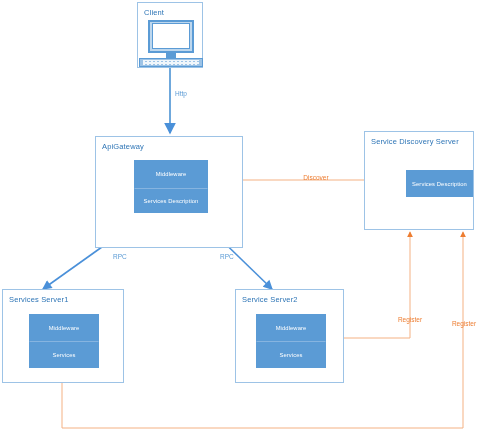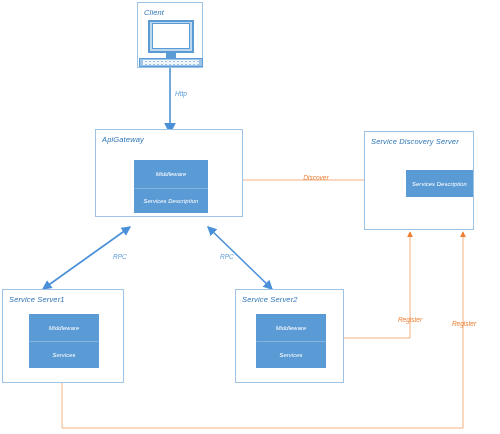--- a/index.html
+++ b/index.html
@@ -2,21 +2,21 @@
 <html><head>
 <meta charset="utf-8">
 <style>
   html,body{margin:0;padding:0;}
   body{
     width:500px;height:434px;
     background:#ffffff;
     font-family:"Liberation Sans", sans-serif;
     overflow:hidden;
   }
-  #stage{position:relative;width:500px;height:434px;font-style:italic;}
+  #stage{position:relative;width:500px;height:434px;}
 
   
   .box{
     position:absolute;
     border:1px solid #9DC3E6;
     background:#ffffff;
     box-sizing:border-box;
   }
   .box-title{
     position:absolute;
@@ -117,33 +117,33 @@
     <div class="box-title">Client</div>
   </div>
   <div class="pc" style="left:139px;top:20px;width:64px;height:47px;">
     <div class="screen-out"></div>
     <div class="screen-in"></div>
     <div class="neck"></div>
     <div class="kb"></div>
     <div class="keys"></div>
   </div>
 
-  <div class="box" style="left:95px;top:129px;width:148px;height:88px;padding-left:42px;">
+  <div class="box" style="left:95px;top:136px;width:148px;height:112px;padding-left:42px;">
     <div class="box-title">ApiGateway</div>
   </div>
   <div class="blk" style="left:134px;top:160px;width:74px;height:28px;">Middleware</div>
   <div class="blk lower" style="left:134px;top:188px;width:74px;height:25px;">Services Description</div>
 
   <div class="box" style="left:364px;top:131px;width:110px;height:99px;">
     <div class="box-title">Service Discovery Server</div>
   </div>
   <div class="blk" style="left:406px;top:170px;width:67px;height:27px;">Services Description</div>
 
   <div class="box" style="left:2px;top:289px;width:122px;height:94px;">
-    <div class="box-title">Service Server1</div>
+    <div class="box-title">Services Server1</div>
   </div>
   <div class="blk" style="left:29px;top:314px;width:70px;height:27px;">Middleware</div>
   <div class="blk lower" style="left:29px;top:341px;width:70px;height:27px;">Services</div>
 
   <div class="box" style="left:235px;top:289px;width:109px;height:94px;">
     <div class="box-title">Service Server2</div>
   </div>
   <div class="blk" style="left:256px;top:314px;width:70px;height:27px;">Middleware</div>
   <div class="blk lower" style="left:256px;top:341px;width:70px;height:27px;">Services</div>
 

